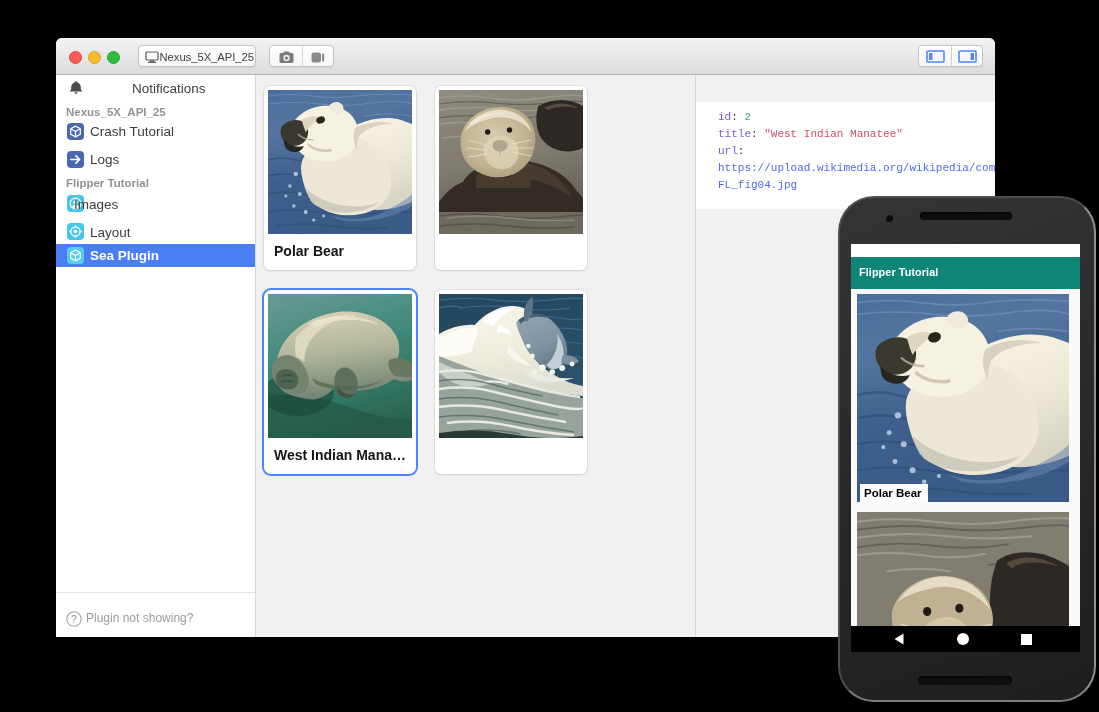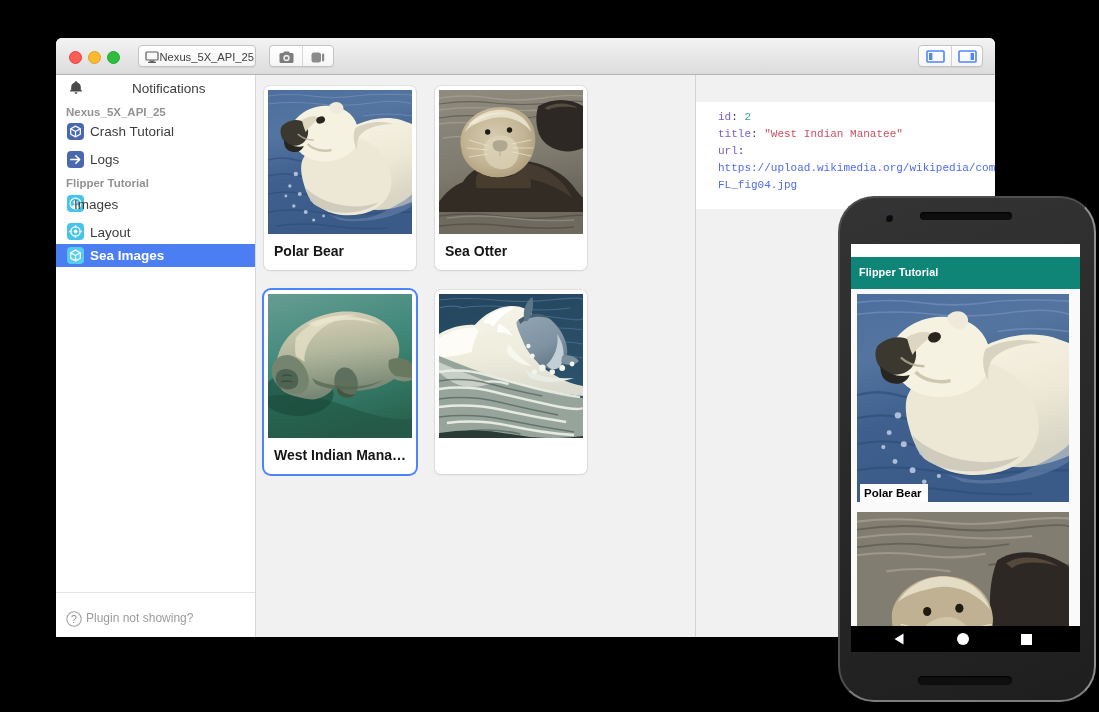--- a/index.html
+++ b/index.html
@@ -145,21 +145,21 @@
 <div class="srow-text" style="left:90px;top:224px;">Layout</div>
 <div id="searow"></div>
 <div class="picon" style="top:247px;background:#55cdec;">
   <svg width="17" height="17" viewBox="0 0 17 17">
       <g fill="none" stroke="#fff" stroke-width="1.25" stroke-linejoin="round">
         <path d="M8.5 3.1 L13.3 5.8 L13.3 11.2 L8.5 13.9 L3.7 11.2 L3.7 5.8 z"></path>
         <path d="M3.7 5.8 L8.5 8.5 L13.3 5.8 M8.5 8.5 L8.5 13.9"></path>
       </g>
     </svg>
 </div>
-<div class="srow-text" style="left:90px;top:247px;color:#fff;font-weight:bold;">Sea Images</div>
+<div class="srow-text" style="left:90px;top:247px;color:#fff;font-weight:bold;">Sea Plugin</div>
 <div id="sfooter">
   <svg style="position:absolute;left:10px;top:18px;" width="16" height="16" viewBox="0 0 16 16">
     <circle cx="8" cy="8" r="7.2" fill="none" stroke="#a2a2a2" stroke-width="1.1"></circle>
     <text x="8" y="11.6" font-size="10.5" fill="#8f8f8f" text-anchor="middle" font-family="Liberation Sans, sans-serif">?</text>
   </svg>
   <div style="position:absolute;left:30px;top:18px;font-size:12px;color:#9b9b9b;">Plugin not showing?</div>
 </div>
 <div id="main"></div>
 
 <div class="card" style="left:264px;top:86px;">
@@ -290,21 +290,20 @@
             <path d="M49 60 L 28 58"></path>
             <path d="M49 64 L 30 67"></path>
    <path d="M73 54 L 93 50"></path>
             <path d="M74 58 L 95 58"></path>
             <path d="M74 62 L 93 66"></path>
   </g>
 
   <path d="M40 82 C 50 90 74 90 86 80 C 92 86 94 92 92 98 L 38 98 C 36 92 37 86 40 82 z" fill="#473c2e"></path>
   </g>
  </svg></div>
- <div class="lbl">Sea Otter</div>
 </div>
 
 <div class="card" id="card3" style="left:264px;top:290px;">
  <div class="im"><svg width="144" height="144" viewBox="0 0 145 144" preserveAspectRatio="none">
   <defs>
    <linearGradient id="mnw" x1="0.2" y1="0" x2="0.5" y2="1">
     <stop offset="0" stop-color="#639a90"></stop>
             <stop offset="0.42" stop-color="#41897b"></stop>
     <stop offset="0.75" stop-color="#317663"></stop>
             <stop offset="1" stop-color="#2a6450"></stop>

